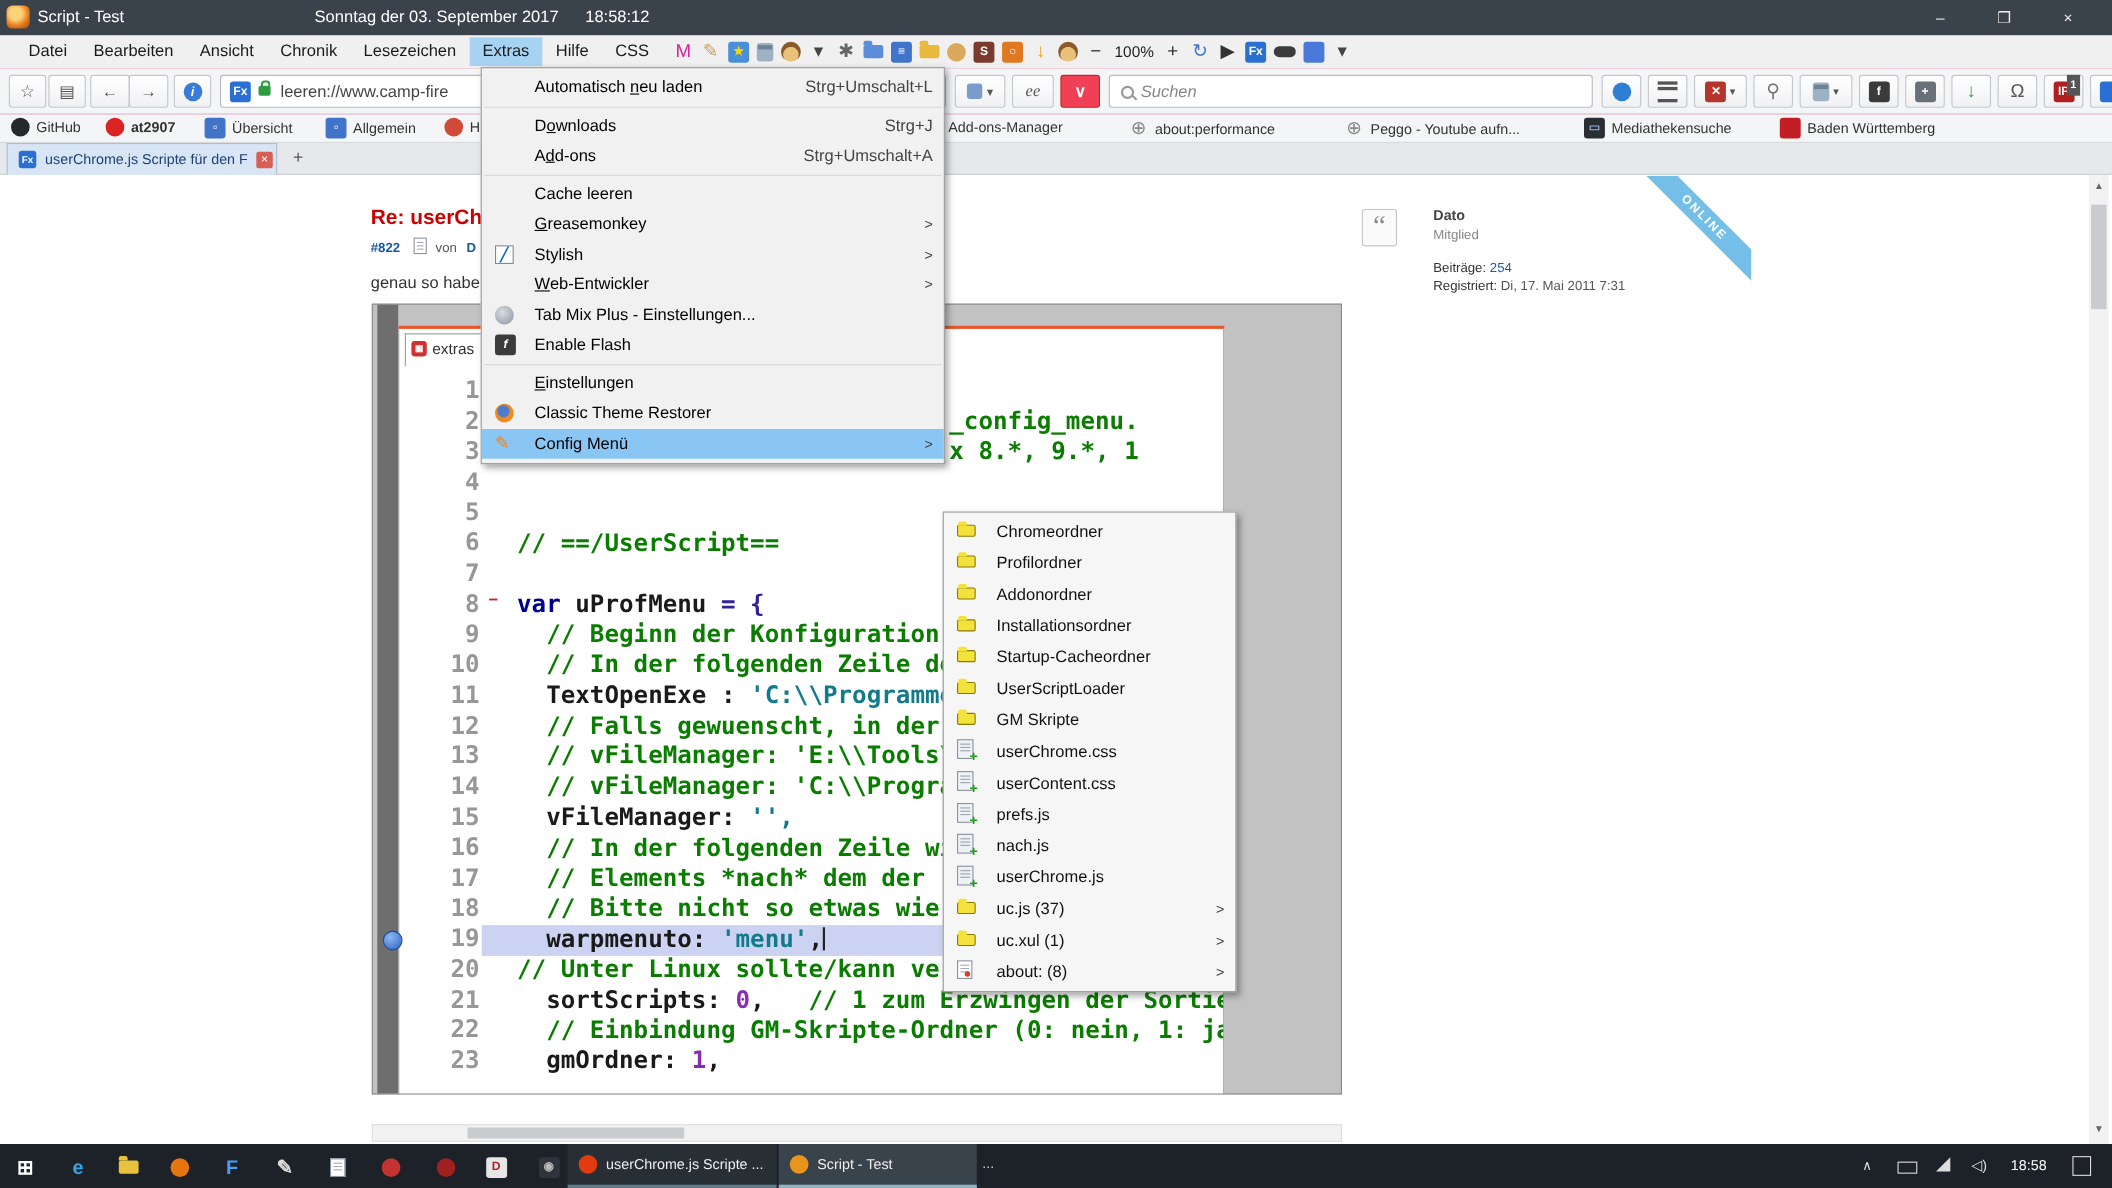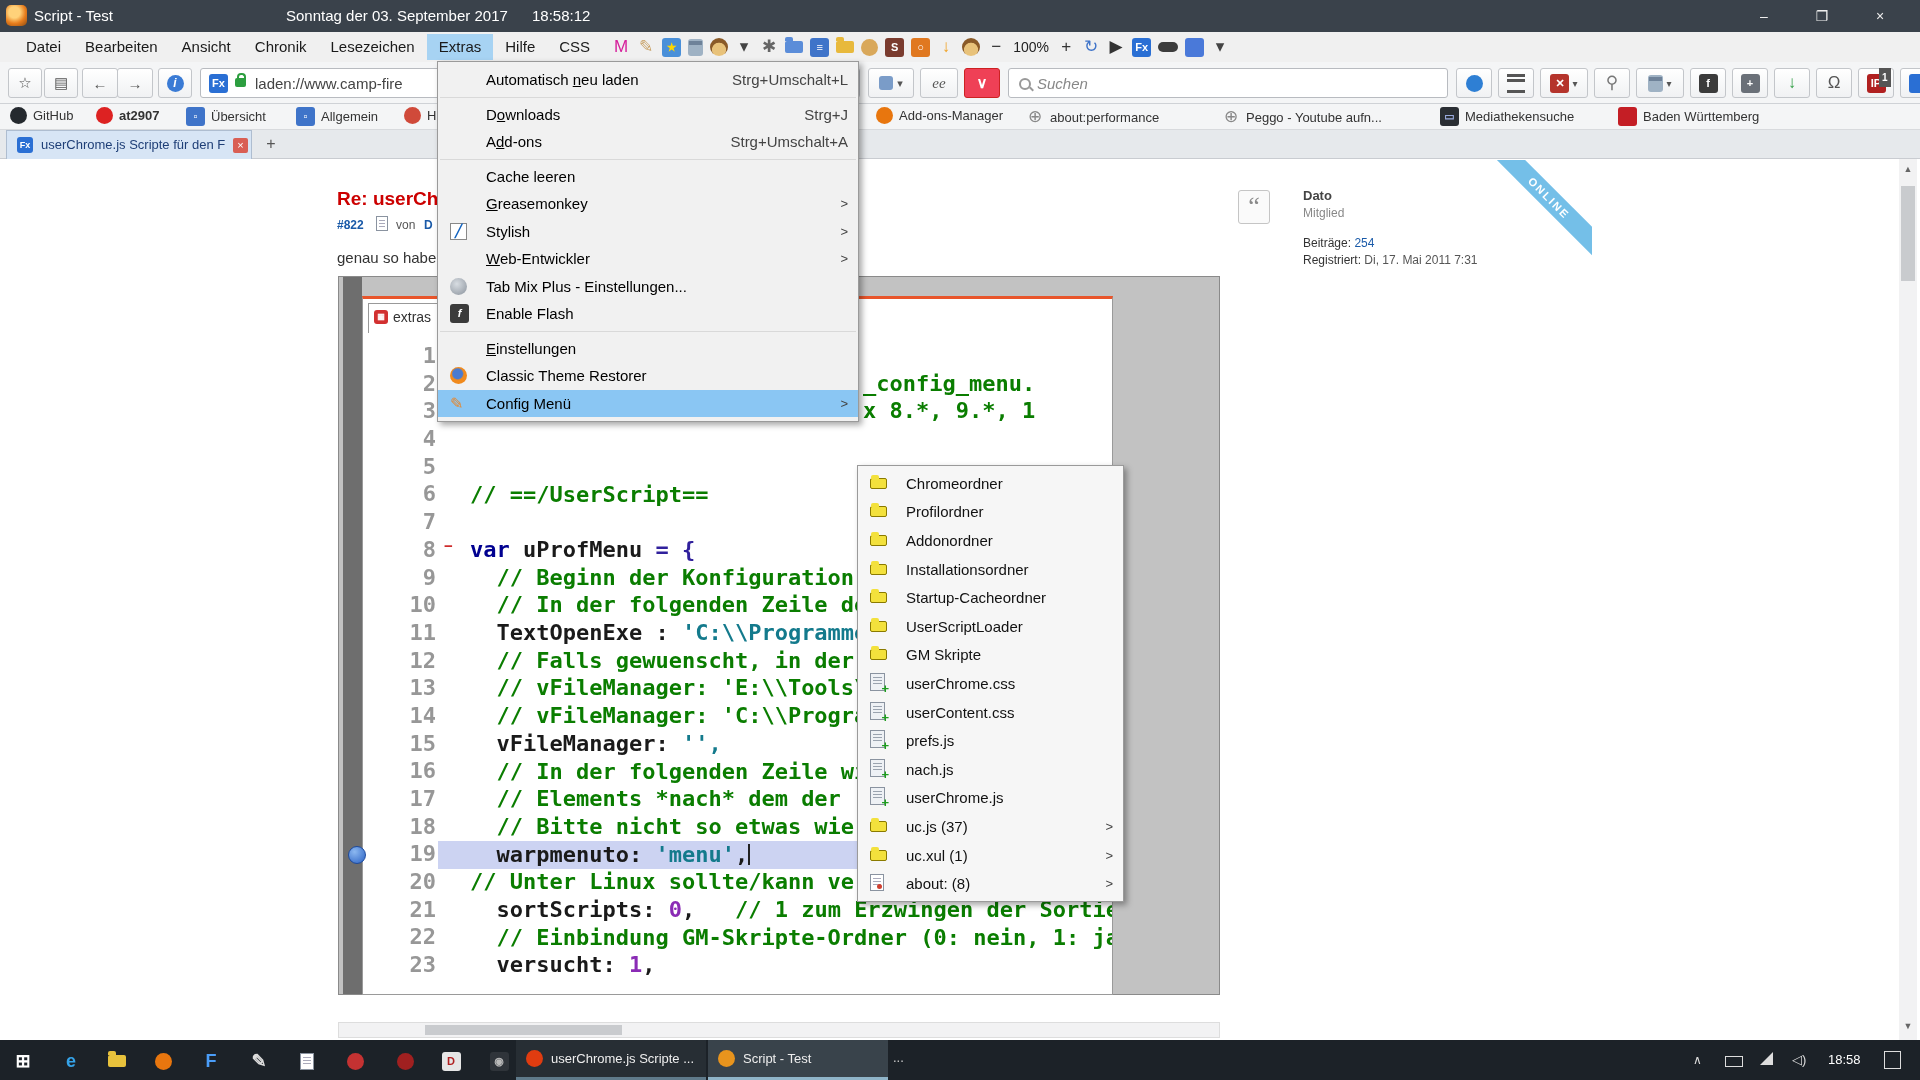--- a/index.html
+++ b/index.html
@@ -140,21 +140,21 @@
         <span class="ic-mask"></span>
         <span class="ic-sq" style="background: rgb(74, 121, 217); color: rgb(255, 255, 255);"></span>
         <span class="ic-g" style="color: rgb(68, 68, 68);">▾</span>
       </div>
     </div>
 
   <div class="abs navbar" id="navbar">
     <div class="abs urlbar">
       <span class="abs ic-sq" style="left:8px;top:5px;background:#2a6fd4">Fx</span>
       <span class="abs lock"></span>
-      <span class="abs" style="left:54px;top:6px;font-size:15px;color:#444">laden://www.camp-fire</span>
+      <span class="abs" style="left:54px;top:6px;font-size:15px;color:#444">leeren://www.camp-fire</span>
     </div>
     <div class="abs tbtn" style="left:868px;width:46px">
       <span class="ic-sq" style="background:#7a9cc8;width:14px;height:14px"></span>
       <span style="font-size:11px;margin-left:4px">▾</span>
     </div>
     <div class="abs tbtn" style="left:920px;width:38px;font-family:'Liberation Serif',serif;font-style:italic;color:#555">ee</div>
     <div class="abs tbtn" style="left:964px;width:36px;background:#ef4056;border-color:#c22;color:#fff;font-weight:bold">∨</div>
     <div class="abs searchbar">
       <span class="abs mag"></span>
       <span class="abs" style="left:28px;top:6px;font-size:15px;font-style:italic;color:#888">Suchen</span>
@@ -228,21 +228,21 @@
         <span class="ic-sq" style="background: rgb(63, 116, 201); color: rgb(255, 255, 255);">▫</span>
         <span>Allgemein</span>
       </div>
       <div class="abs bkitem" style="left: 404px;">
         <span class="ic-c" style="background: rgb(208, 74, 58);"></span>
         <span>H</span>
       </div>
       <div class="abs bkitem" style="left: 851px;">
         <span>n</span>
       </div>
-      <div class="abs bkitem" style="left: 876px;">
+      <div class="abs bkitem" style="left: 839px;">
         <span class="ic-c" style="background: rgb(232, 118, 14);"></span>
         <span>Add-ons-Manager</span>
       </div>
       <div class="abs bkitem" style="left: 1026px;">
         <span class="ic-g" style="color: rgb(136, 136, 136);">⊕</span>
         <span>about:performance</span>
       </div>
       <div class="abs bkitem" style="left: 1222px;">
         <span class="ic-g" style="color: rgb(136, 136, 136);">⊕</span>
         <span>Peggo - Youtube aufn...</span>
@@ -315,21 +315,21 @@
         <div class="abs codefont" style="left: 107px; top: 375.4px;"><span class="c-com">  // vFileManager: 'E:\\Tools\\'</span></div>
         <div class="abs codefont" style="left: 107px; top: 403.1px;"><span class="c-com">  // vFileManager: 'C:\\Programme'</span></div>
         <div class="abs codefont" style="left: 107px; top: 430.8px;"><span class="c-pln">  vFileManager: </span><span class="c-str">'',</span></div>
         <div class="abs codefont" style="left: 107px; top: 458.5px;"><span class="c-com">  // In der folgenden Zeile wird</span></div>
         <div class="abs codefont" style="left: 107px; top: 486.2px;"><span class="c-com">  // Elements *nach* dem der</span></div>
         <div class="abs codefont" style="left: 107px; top: 513.9px;"><span class="c-com">  // Bitte nicht so etwas wie</span></div>
         <div class="abs codefont" style="left: 107px; top: 541.6px;"><span class="c-pln">  warpmenuto: </span><span class="c-str">'menu'</span><span class="c-pln">,</span><span class="caretbar"></span></div>
         <div class="abs codefont" style="left: 107px; top: 569.3px;"><span class="c-com">// Unter Linux sollte/kann versucht werden, ob d</span></div>
         <div class="abs codefont" style="left: 107px; top: 597px;"><span class="c-pln">  sortScripts: </span><span class="c-num">0</span><span class="c-pln">,   </span><span class="c-com">// 1 zum Erzwingen der Sortierung</span></div>
         <div class="abs codefont" style="left: 107px; top: 624.7px;"><span class="c-com">  // Einbindung GM-Skripte-Ordner (0: nein, 1: ja)</span></div>
-        <div class="abs codefont" style="left: 107px; top: 652.4px;"><span class="c-pln">  versucht: </span><span class="c-num">1</span><span class="c-pln">,</span></div>
+        <div class="abs codefont" style="left: 107px; top: 652.4px;"><span class="c-pln">  gmOrdner: </span><span class="c-num">1</span><span class="c-pln">,</span></div>
       </div>
   </div>
   <div class="abs bluedot"></div>
 
   <div class="abs vscroll">
     <div class="abs sarrow" style="top:5px">▲</div>
     <div class="abs thumb" style="left:2px;top:27px;width:14px;height:95px"></div>
     <div class="abs sarrow" style="top:862px">▼</div>
   </div>
   <div class="abs hscroll">

